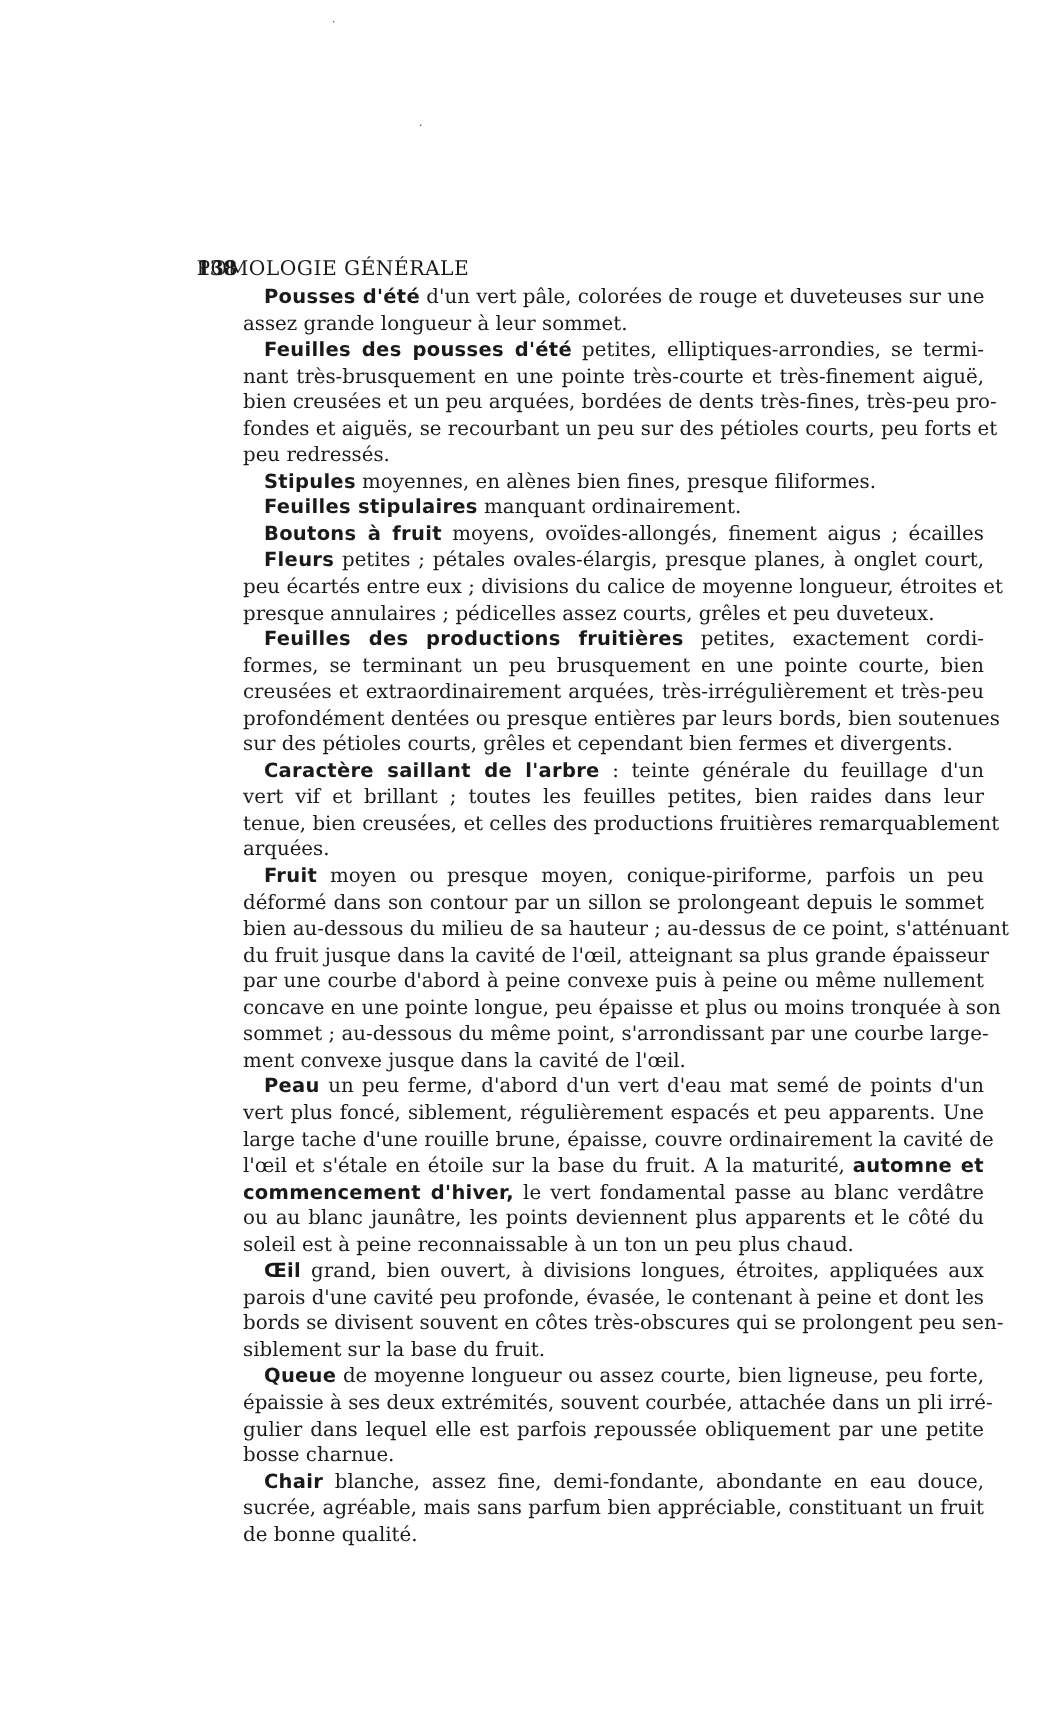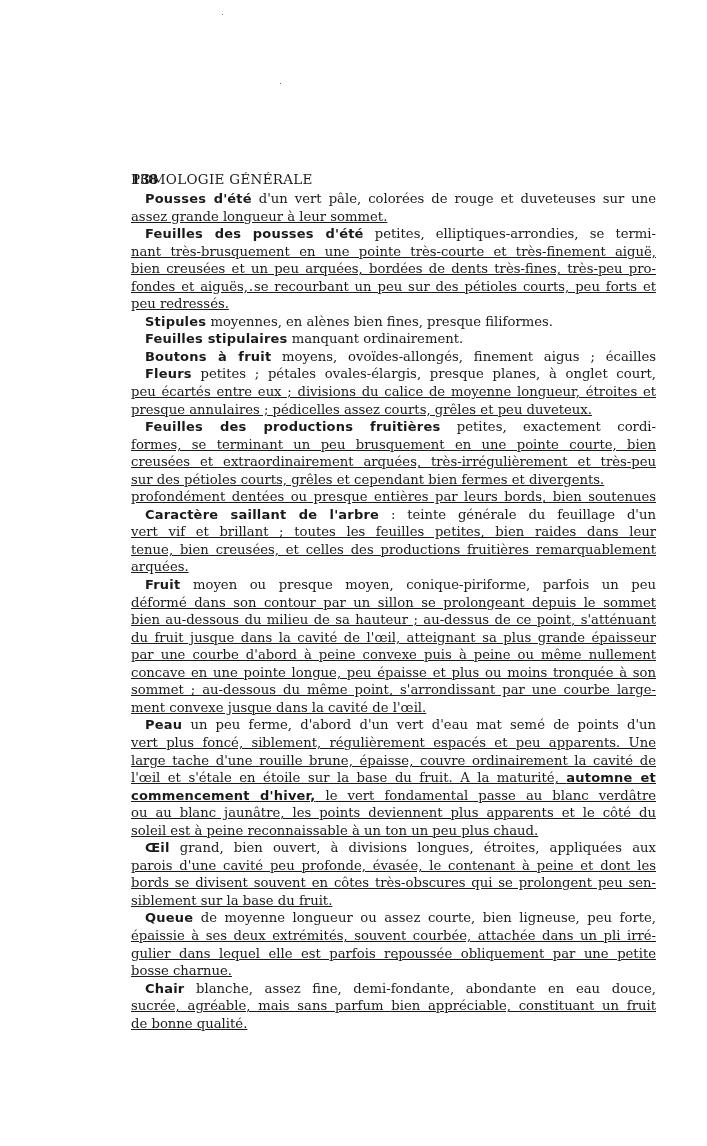--- a/index.html
+++ b/index.html
@@ -56,30 +56,30 @@
       font-family: "DejaVu Sans", "Liberation Sans", sans-serif;
       font-weight: bold;
       font-size: 13px;
       letter-spacing: 0.2px;
     }
     .line-block {
       display: block;
       text-align: justify;
       text-align-last: justify;
       white-space: nowrap;
+      margin-left: 31px;
     }
     .line-block.last {
       text-align-last: left;
     }
     .line-block.first {
       text-indent: 14px;
     }
     .line-block:not(.first) {
       text-indent: 0;
-      text-decoration: underline;
     }
     .stray-dot {
       position: absolute;
       width: 2px;
       height: 2px;
       background: #444;
       border-radius: 1px;
     }
   </style>
 </head>
@@ -122,22 +122,22 @@
     <div class="para">
       <span class="line-block first"><span class="lead">Fleurs</span><span> petites ; pétales ovales-élargis, presque planes, à onglet court,</span></span>
       <span class="line-block">peu écartés entre eux ; divisions du calice de moyenne longueur, étroites et</span>
       <span class="line-block last">presque annulaires ; pédicelles assez courts, grêles et peu duveteux.</span>
     </div>
 
     <div class="para">
       <span class="line-block first"><span class="lead">Feuilles des productions fruitières</span><span> petites, exactement cordi-</span></span>
       <span class="line-block">formes, se terminant un peu brusquement en une pointe courte, bien</span>
       <span class="line-block">creusées et extraordinairement arquées, très-irrégulièrement et très-peu</span>
+      <span class="line-block">profondément dentées ou presque entières par leurs bords, bien soutenues</span>
       <span class="line-block last">sur des pétioles courts, grêles et cependant bien fermes et divergents.</span>
-      <span class="line-block">profondément dentées ou presque entières par leurs bords, bien soutenues</span>
     </div>
 
     <div class="para">
       <span class="line-block first"><span class="lead">Caractère saillant de l'arbre</span><span> : teinte générale du feuillage d'un</span></span>
       <span class="line-block">vert vif et brillant ; toutes les feuilles petites, bien raides dans leur</span>
       <span class="line-block">tenue, bien creusées, et celles des productions fruitières remarquablement</span>
       <span class="line-block last">arquées.</span>
     </div>
 
     <div class="para">

